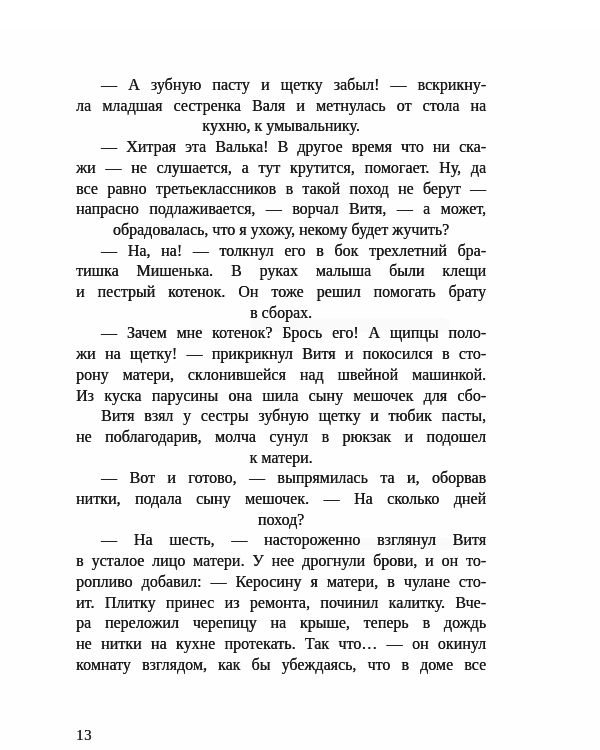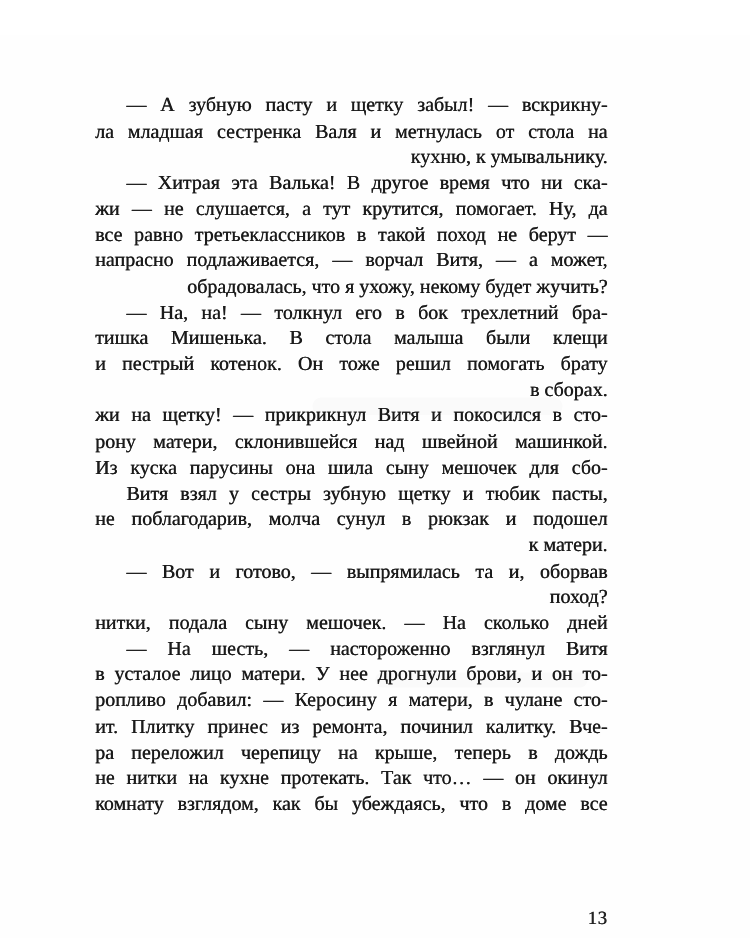--- a/index.html
+++ b/index.html
@@ -21,36 +21,36 @@
   .text-block {
     position: absolute;
     left: 76px;
     top: 47px;
     width: 410px;
     font-size: 16px;
     line-height: 20.7px;
     text-shadow: 0.3px 0 0 currentColor; 
   }
   .line {
-    text-align: right;
+    text-align: center;
     white-space: normal;
   }
   .line.just {
     text-align: justify;
     text-align-last: justify;
   }
   .line.first {
     text-indent: 25px;
   }
   .folio {
     position: absolute;
     left: 76px;
     top: 699px;
     width: 410px;
-    text-align: right;
+    text-align: left;
     font-size: 15px;
     letter-spacing: 0.5px;
     color: #242424;
     text-shadow: 0.3px 0 0 currentColor;
   }
   .smudge {
     position: absolute;
     background: rgba(80, 80, 80, 0.025);
     border-radius: 8px;
     pointer-events: none;
@@ -77,32 +77,33 @@
   <div class="text-block">
       <div class="line first just">— А зубную пасту и щетку забыл! — вскрикну-</div>
       <div class="line just">ла младшая сестренка Валя и метнулась от стола на</div>
       <div class="line">кухню, к умывальнику.</div>
       <div class="line first just">— Хитрая эта Валька! В другое время что ни ска-</div>
       <div class="line just">жи — не слушается, а тут крутится, помогает. Ну, да</div>
       <div class="line just">все равно третьеклассников в такой поход не берут —</div>
       <div class="line just">напрасно подлаживается, — ворчал Витя, — а может,</div>
       <div class="line">обрадовалась, что я ухожу, некому будет жучить?</div>
       <div class="line first just">— На, на! — толкнул его в бок трехлетний бра-</div>
-      <div class="line just">тишка Мишенька. В стола малыша были клещи</div>
+      <div class="line just">тишка Мишенька. В руках малыша были клещи</div>
       <div class="line just">и пестрый котенок. Он тоже решил помогать брату</div>
       <div class="line">в сборах.</div>
+      <div class="line first just">— Зачем мне котенок? Брось его! А щипцы поло-</div>
       <div class="line just">жи на щетку! — прикрикнул Витя и покосился в сто-</div>
       <div class="line just">рону матери, склонившейся над швейной машинкой.</div>
       <div class="line just">Из куска парусины она шила сыну мешочек для сбо-</div>
       <div class="line first just">Витя взял у сестры зубную щетку и тюбик пасты,</div>
       <div class="line just">не поблагодарив, молча сунул в рюкзак и подошел</div>
       <div class="line">к матери.</div>
       <div class="line first just">— Вот и готово, — выпрямилась та и, оборвав</div>
+      <div class="line just">нитки, подала сыну мешочек. — На сколько дней</div>
       <div class="line">поход?</div>
-      <div class="line just">нитки, подала сыну мешочек. — На сколько дней</div>
       <div class="line first just">— На шесть, — настороженно взглянул Витя</div>
       <div class="line just">в усталое лицо матери. У нее дрогнули брови, и он то-</div>
       <div class="line just">ропливо добавил: — Керосину я матери, в чулане сто-</div>
       <div class="line just">ит. Плитку принес из ремонта, починил калитку. Вче-</div>
       <div class="line just">ра переложил черепицу на крыше, теперь в дождь</div>
       <div class="line just">не нитки на кухне протекать. Так что… — он окинул</div>
       <div class="line just">комнату взглядом, как бы убеждаясь, что в доме все</div>
     </div>
 
   <div class="folio">13</div>

